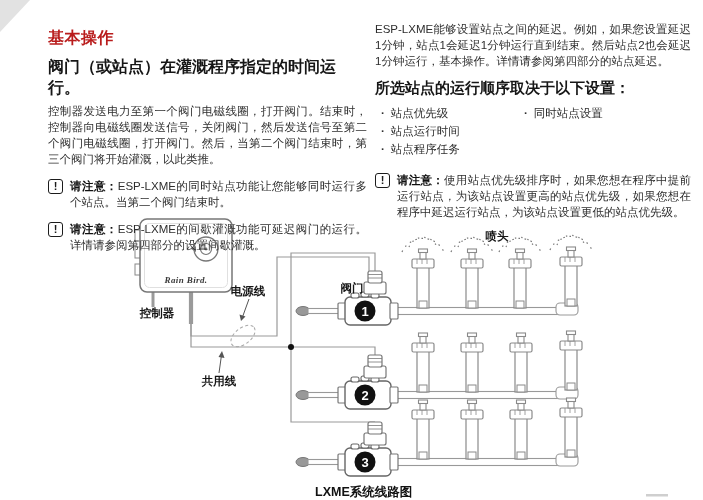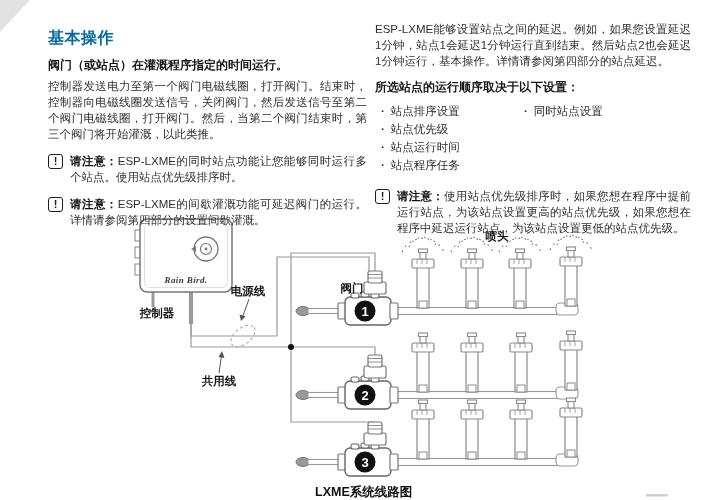--- a/index.html
+++ b/index.html
@@ -5,33 +5,33 @@
   html,body{margin:0;padding:0;}
   body{
     width:703px;height:500px;position:relative;overflow:hidden;
     background:#ffffff;
     font-family:"Liberation Sans","DejaVu Sans",sans-serif;
     color:#222;
   }
   .col{position:absolute;z-index:2;}
   #left-col{left:48px;top:28px;width:319px;}
   #right-col{left:375px;top:21px;width:316px;}
-  .page-title{font-size:16px;font-weight:bold;color:#0369a1;margin:0 0 8px 0;letter-spacing:.5px;}
-  .subtitle{font-size:12px;font-weight:bold;color:#161616;margin:0 0 4px 0;}
+  .page-title{font-size:16px;font-weight:bold;color:#b91c1c;margin:0 0 8px 0;letter-spacing:.5px;}
+  .subtitle{font-size:16px;font-weight:bold;color:#161616;margin:0 0 4px 0;}
   .para{font-size:11.5px;line-height:16px;text-align:justify;color:#2e2e2e;margin:0;}
   .note{display:flex;gap:7px;margin-top:11px;}
   .note-icon{
     flex:0 0 13px;width:13px;height:13px;margin-top:1px;
     border:1.8px solid #1c1c1c;border-radius:3px;
     display:flex;align-items:center;justify-content:center;
     font-weight:bold;font-size:11px;color:#1c1c1c;line-height:1;
   }
   .note-text{font-size:11.5px;line-height:16px;text-align:justify;color:#2e2e2e;flex:1;}
   .note-label{font-weight:bold;color:#111;}
-  .list-intro{font-size:12px;font-weight:bold;color:#161616;margin:10px 0 6px 0;}
+  .list-intro{font-size:15px;font-weight:bold;color:#161616;margin:10px 0 6px 0;}
   .bullet-cols{display:flex;}
   .bullet-col{list-style:none;margin:0;padding:0;}
   .bullet-col.c1{width:143px;}
   .bullet-col.c2{flex:1;}
   .bullet-col li{font-size:11.5px;line-height:18px;color:#2e2e2e;}
   .bullet-col li::before{content:"·";font-weight:bold;margin:0 6px 0 6px;}
   #diagram-svg{position:absolute;left:0;top:0;z-index:1;}
   .dlabel{font-size:11.5px;font-weight:bold;fill:#161616;}
   .caption{font-size:12.5px;font-weight:bold;fill:#111;}
   .vnum{font-size:13px;font-weight:bold;fill:#ffffff;}
@@ -40,36 +40,35 @@
 </head>
 <body>
 
 <div id="left-col" class="col">
   <h1 class="page-title">基本操作</h1>
   <h2 class="subtitle">阀门（或站点）在灌溉程序指定的时间运行。</h2>
   <p class="para">控制器发送电力至第一个阀门电磁线圈，打开阀门。结束时，控制器向电磁线圈发送信号，关闭阀门，然后发送信号至第二个阀门电磁线圈，打开阀门。然后，当第二个阀门结束时，第三个阀门将开始灌溉，以此类推。</p>
 
   <div class="note">
     <span class="note-icon">!</span>
-    <span class="note-text"><b class="note-label">请注意：</b><span>ESP-LXME的同时站点功能让您能够同时运行多个站点。使用站点优先级排序时。</span></span>
+    <span class="note-text"><b class="note-label">请注意：</b><span>ESP-LXME的同时站点功能让您能够同时运行多个站点。当第二个阀门结束时。</span></span>
   </div>
 
   <div class="note">
     <span class="note-icon">!</span>
     <span class="note-text"><b class="note-label">请注意：</b><span>ESP-LXME的间歇灌溉功能可延迟阀门的运行。详情请参阅第四部分的设置间歇灌溉。</span></span>
   </div>
 </div>
 
 <div id="right-col" class="col">
   <p class="para">ESP-LXME能够设置站点之间的延迟。例如，如果您设置延迟1分钟，站点1会延迟1分钟运行直到结束。然后站点2也会延迟1分钟运行，基本操作。详情请参阅第四部分的站点延迟。</p>
   <p class="list-intro">所选站点的运行顺序取决于以下设置：</p>
 
   <div class="bullet-cols">
     <ul class="bullet-col c1">
-      <li>站点排序设置</li>
       <li>站点优先级</li>
       <li>站点运行时间</li>
       <li>站点程序任务</li>
     </ul>
     <ul class="bullet-col c2">
       <li>同时站点设置</li>
     </ul>
   </div>
 
   <div class="note" style="margin-top:14px;">

